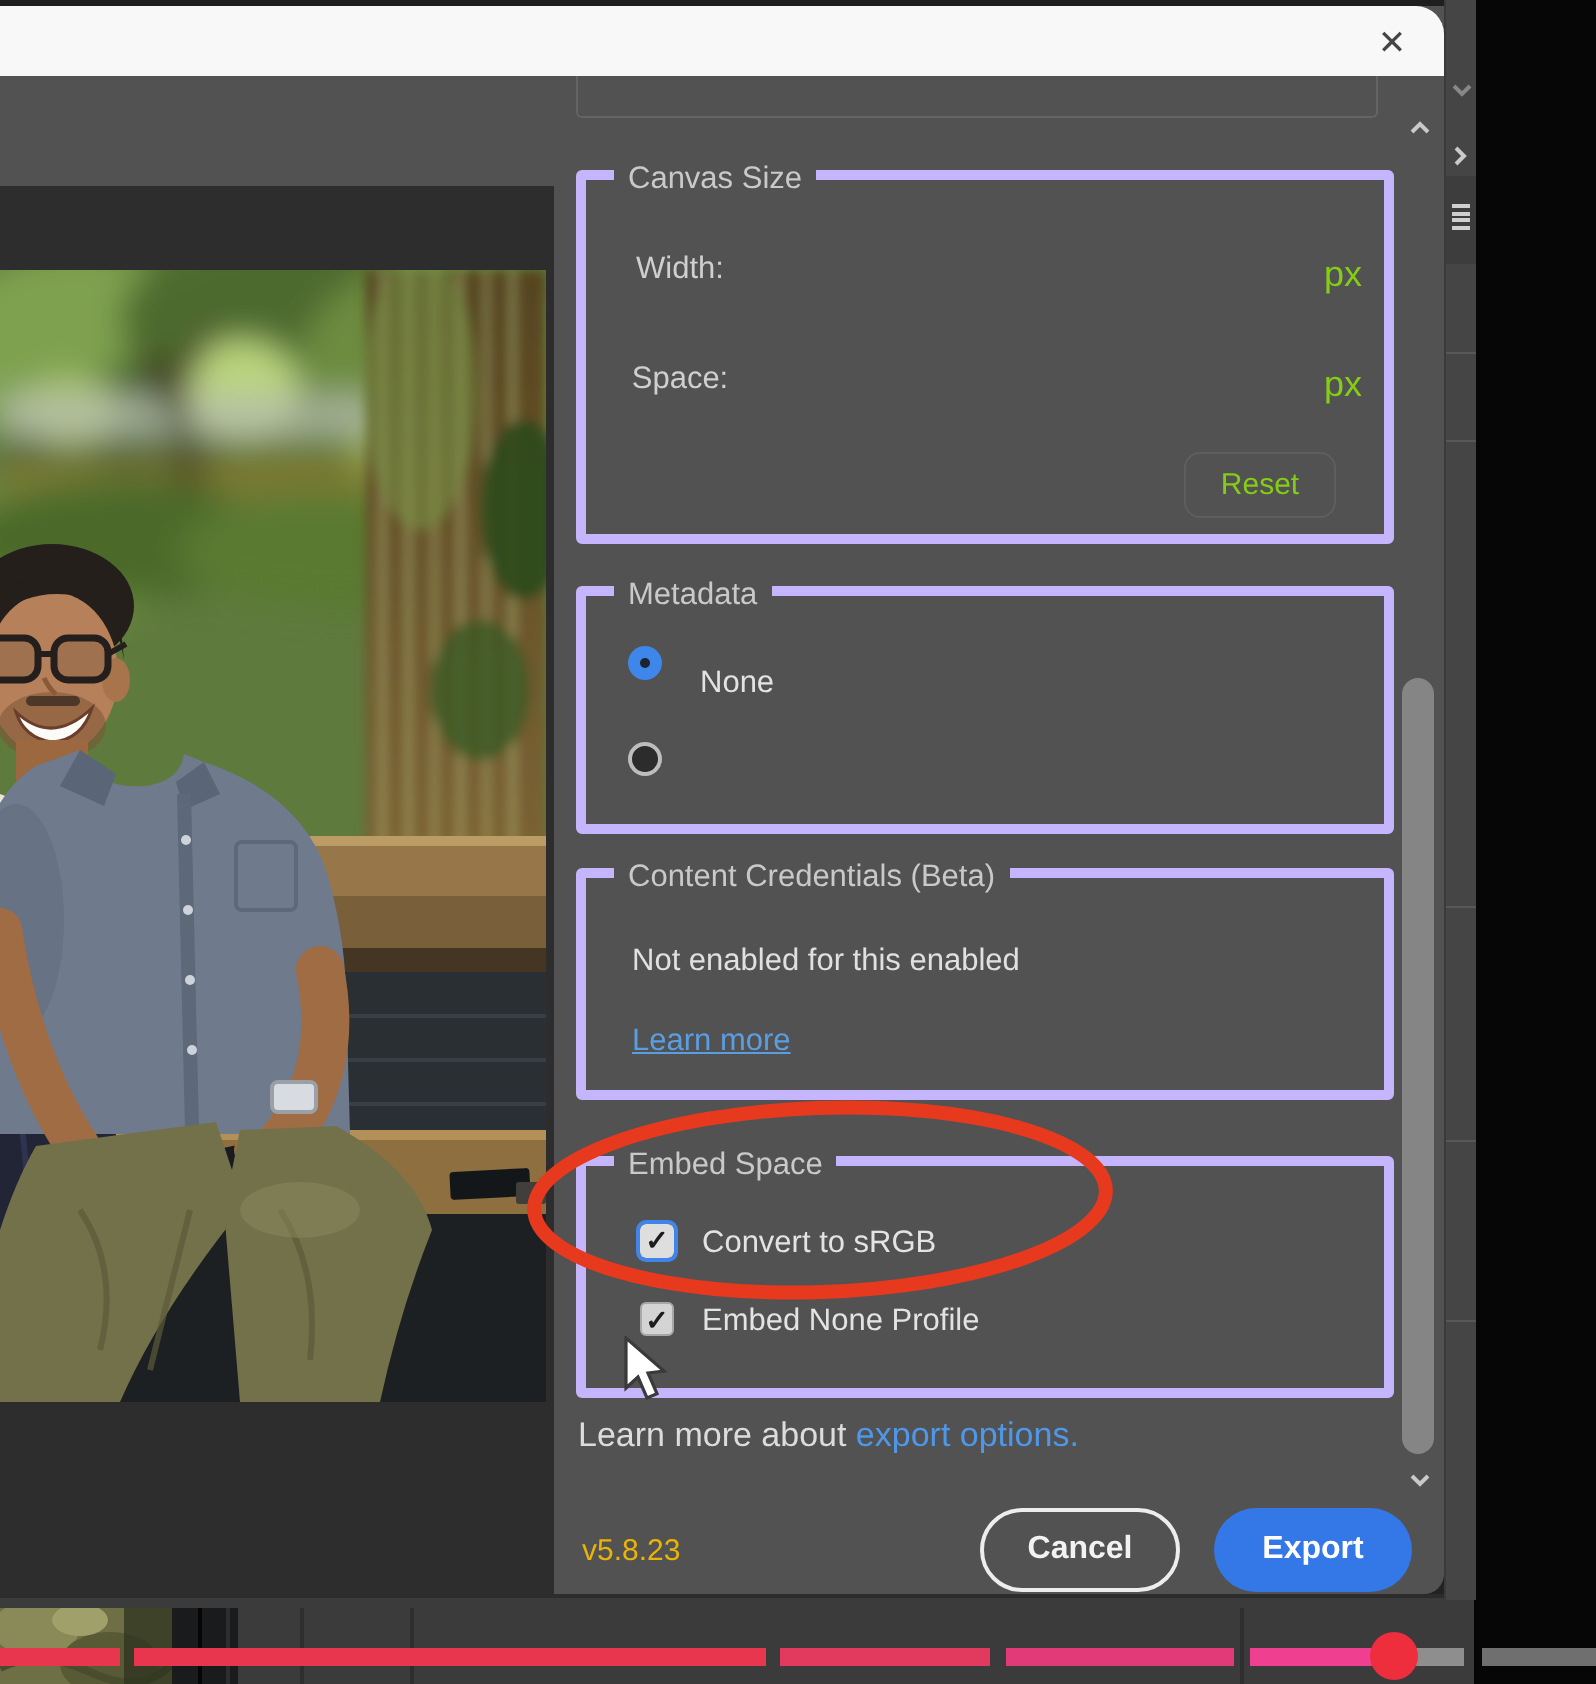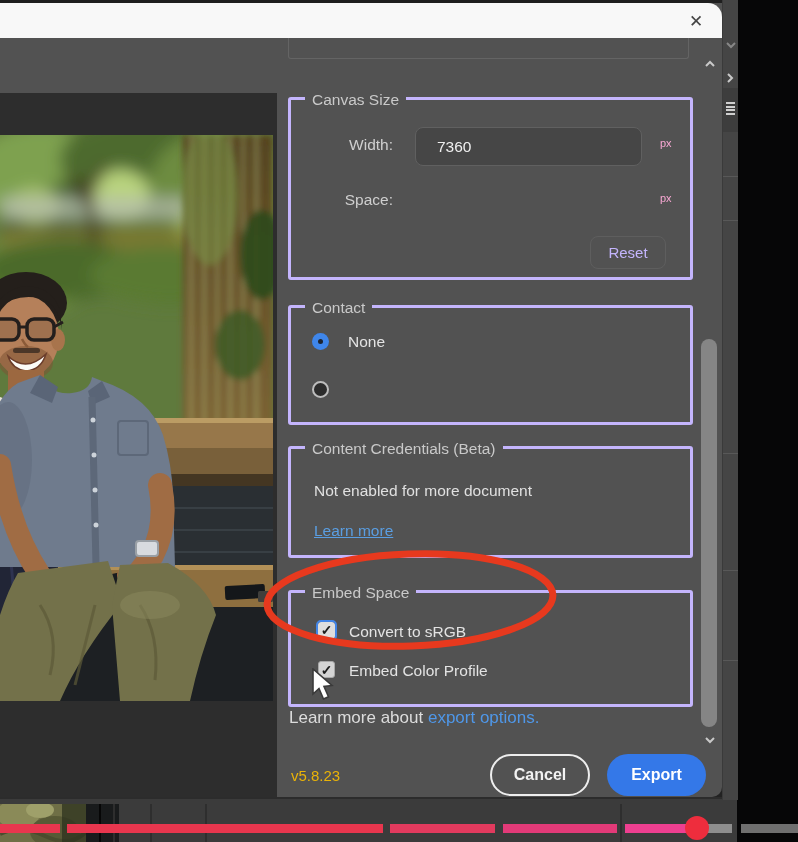--- a/index.html
+++ b/index.html
@@ -20,32 +20,32 @@
   .bs-dark{position:absolute;left:86px;top:5px;width:33px;height:40px;background:#191b1c;}
   .bs-vline{position:absolute;top:5px;width:2px;height:40px;background:#2e2e2e;}
 
   
   .dialog{left:0;top:0;width:722px;height:797px;background:#525252;
           border-bottom-right-radius:10px;}
   .top-edge{left:0;top:0;width:722px;height:3px;background:#1f1f1f;}
   .preview{left:0;top:93px;width:277px;height:704px;background:#2d2d2d;}
 
   
-  .group{position:absolute;border:3px solid #c4b5fd;border-radius:3px;margin-top:12px;}
+  .group{position:absolute;border:5px solid #c4b5fd;border-radius:3px;}
   .legend{position:absolute;top:-9px;left:14px;background:#525252;padding:0 7px;
           font-size:15.5px;color:#c9c9c9;white-space:nowrap;}
   .cutgroup{left:288px;top:14px;width:399px;height:44px;border:1px solid #646464;border-top:none;border-radius:0 0 3px 3px;}
 
-  .fieldlabel{position:absolute;font-size:15.5px;color:#cfcfcf;text-align:right;width:110px;}
+  .fieldlabel{position:absolute;font-size:15.5px;color:#cfcfcf;text-align:center;width:110px;}
   .numfield{position:absolute;left:124px;width:227px;height:39px;border-radius:8px;
             background:#464646;border:1px solid #606060;color:#efefef;font-size:15.5px;
             font-family:"Liberation Sans",sans-serif;padding:0 0 0 21px;outline:none;box-sizing:border-box;}
-  .unit{position:absolute;left:369px;font-size:11px;color:#f9a8d4;}
+  .unit{position:absolute;left:369px;font-size:18px;color:#84cc16;}
   .reset-btn{position:absolute;left:299px;top:136px;width:76px;height:33px;border-radius:8px;
-             background:transparent;border:1.5px solid #5e5e5e;color:#c4b5fd;font-size:15px;
+             background:transparent;border:1.5px solid #5e5e5e;color:#84cc16;font-size:15px;
              font-family:"Liberation Sans",sans-serif;}
 
   
   .radio{position:absolute;width:17px;height:17px;border-radius:50%;box-sizing:border-box;}
   .radio.sel{background:#3f86ea;}
   .radio.sel .dot{position:absolute;left:6px;top:6px;width:5px;height:5px;border-radius:50%;background:#1d2430;}
   .radio.unsel{background:#2c2c2c;border:2.5px solid #bdbdbd;}
   .optlabel{position:absolute;font-size:15.5px;color:#e3e3e3;white-space:nowrap;}
   .checkbox{position:absolute;width:17px;height:17px;border-radius:3px;background:#dedede;
             box-sizing:border-box;color:#1d1d1d;font-size:14px;font-weight:bold;
@@ -227,48 +227,47 @@
       </svg>
     </div>
 
     <div class="abs top-edge"></div>
 
     <div class="abs cutgroup"></div>
 
     <div class="group" style="left:288px;top:85px;width:399px;height:177px">
       <span class="legend">Canvas Size</span>
       <span class="fieldlabel" style="left:-8px;top:36px">Width:</span>
-      <input class="numfield" style="top: 27px;" value="7360">
       <span class="unit" style="top:37px">px</span>
       <span class="fieldlabel" style="left:-8px;top:91px">Space:</span>
       <span class="unit" style="top:92px">px</span>
       <button class="reset-btn" disabled="">Reset</button>
     </div>
 
     <div class="group" style="left:288px;top:293px;width:399px;height:114px">
-      <span class="legend">Contact</span>
+      <span class="legend">Metadata</span>
       <span class="radio sel" style="left:21px;top:25px">
           <span class="dot"></span>
         </span>
-      <span class="optlabel" style="left:57px;top:25px">None</span>
+      <span class="optlabel" style="left:57px;top:35px">None</span>
       <span class="radio unsel" style="left:21px;top:73px"></span>
     </div>
 
     <div class="group" style="left:288px;top:434px;width:399px;height:106px">
       <span class="legend">Content Credentials (Beta)</span>
-      <span class="status-text" style="left:23px;top:33px">Not enabled for more document</span>
+      <span class="status-text" style="left:23px;top:33px">Not enabled for this enabled</span>
       <span class="status-text link" style="left:23px;top:73px">Learn more</span>
     </div>
 
     <div class="group" style="left:288px;top:578px;width:399px;height:111px">
       <span class="legend">Embed Space</span>
       <span class="checkbox focus" style="left:27px;top:29px"><span>✓</span></span>
       <span class="optlabel" style="left:58px;top:30px">Convert to sRGB</span>
       <span class="checkbox plain" style="left:27px;top:68px"><span>✓</span></span>
-      <span class="optlabel" style="left:58px;top:69px">Embed Color Profile</span>
+      <span class="optlabel" style="left:58px;top:69px">Embed None Profile</span>
     </div>
 
     <div class="note"><span>Learn more about </span><span class="link2">export options.</span></div>
 
     <span class="version">v5.8.23</span>
     <button class="pill cancel">Cancel</button>
     <button class="pill export">Export</button>
 
     <svg class="sb-arrow" style="left:702px;top:57px" viewBox="0 0 16 14">
         <polyline class="chev" points="4,9 8,5 12,9"></polyline>

